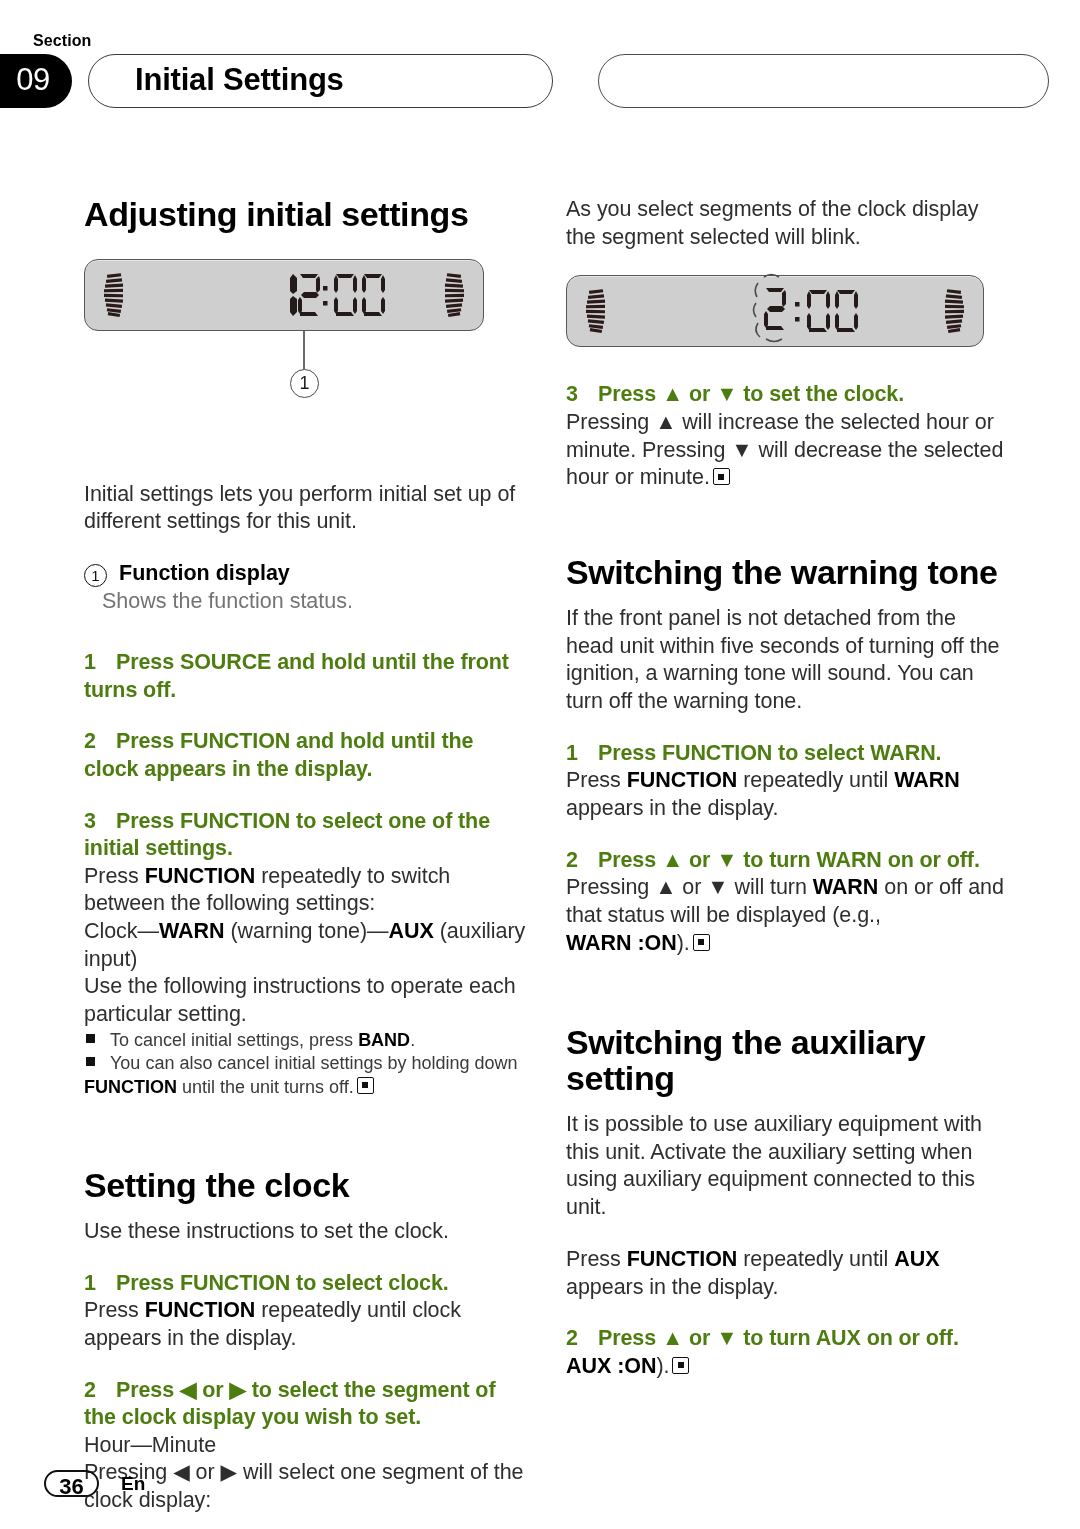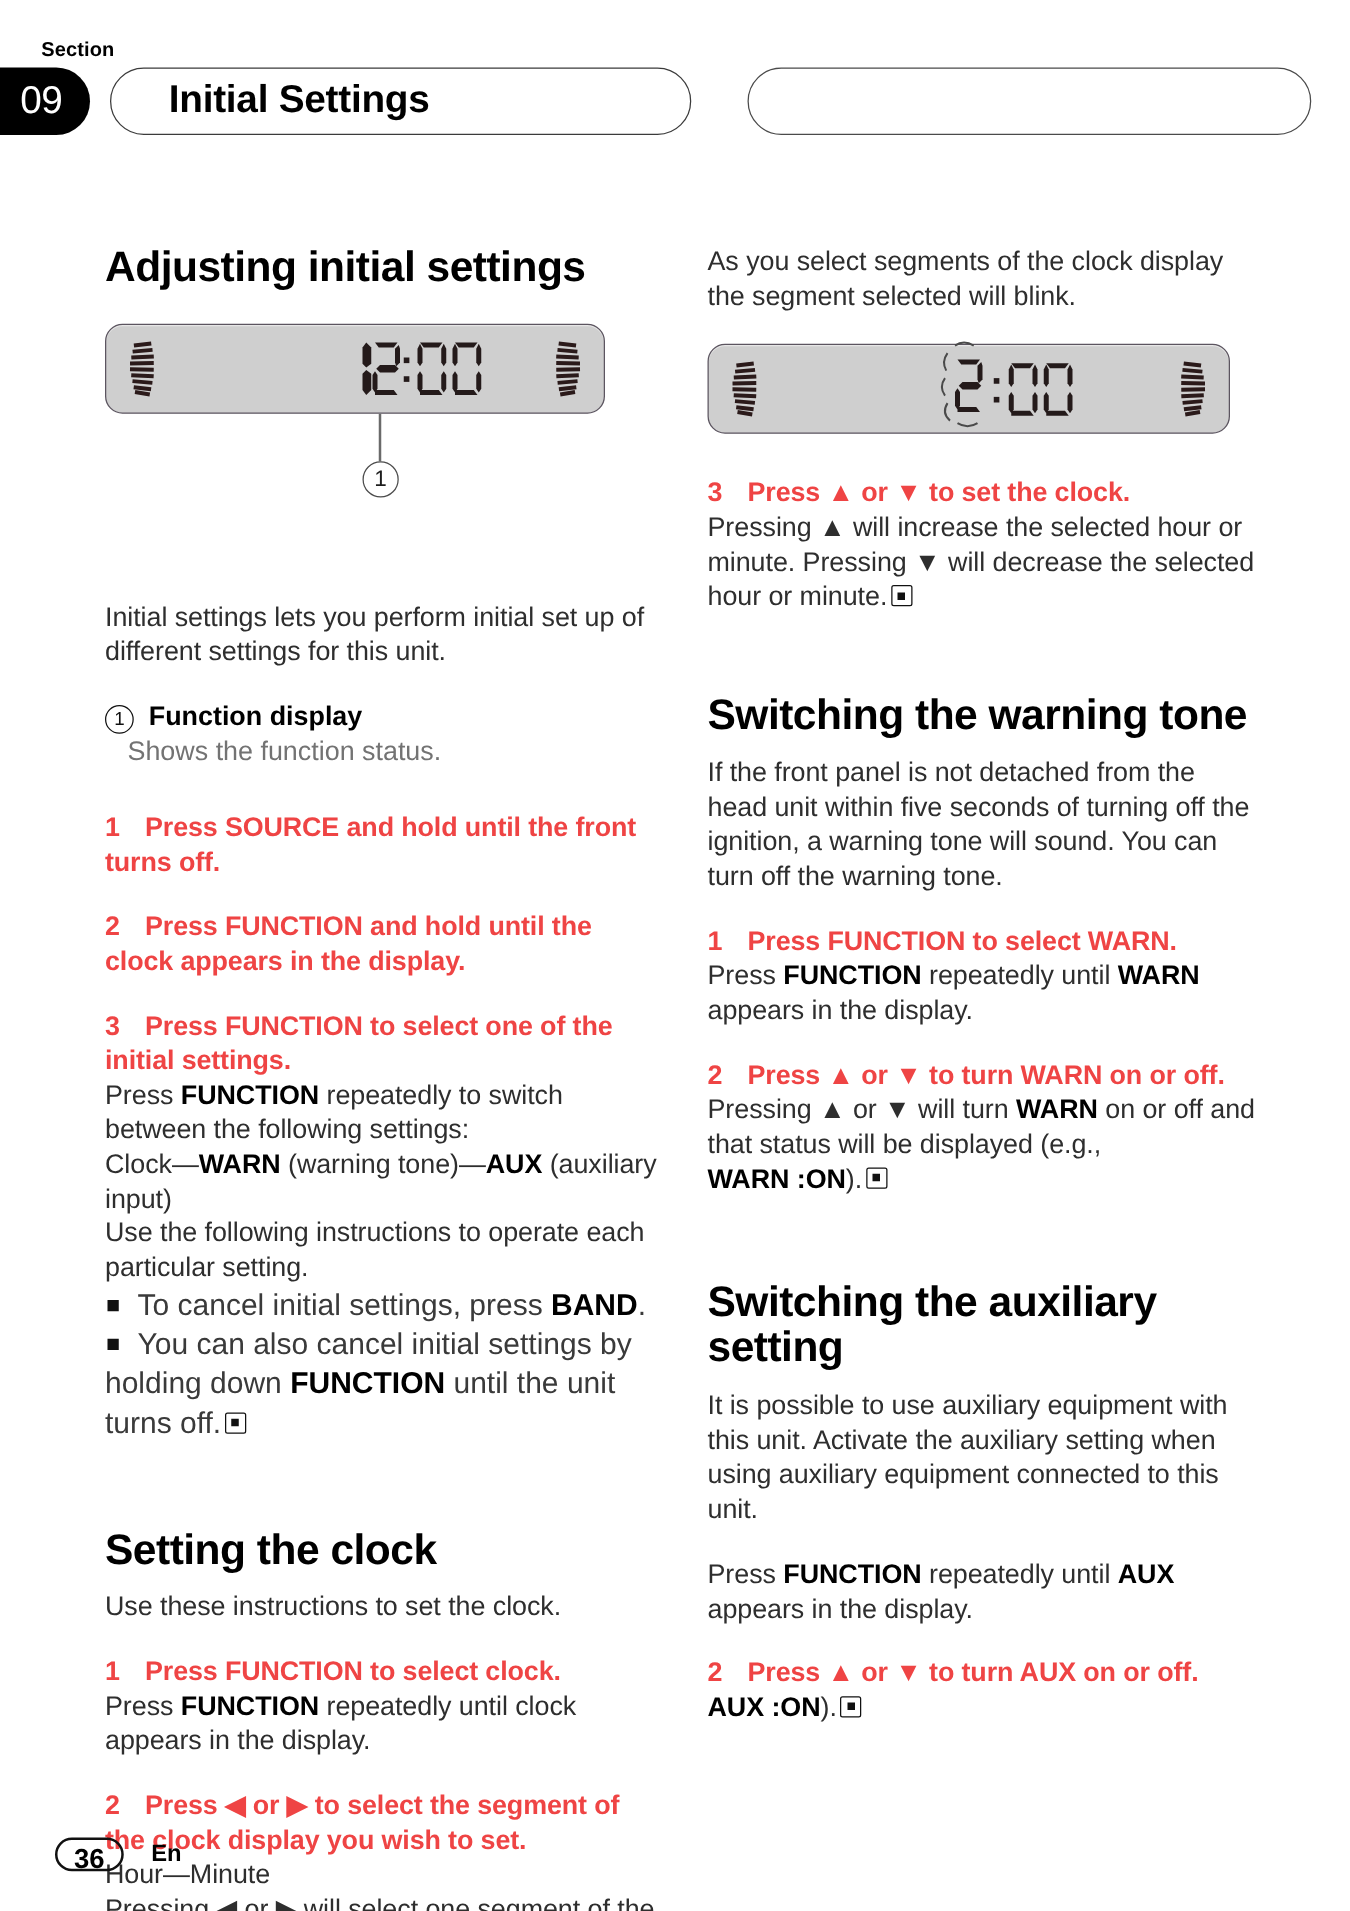--- a/index.html
+++ b/index.html
@@ -113,21 +113,21 @@
   p.body { margin-bottom: 0; }
   b, strong { color: #000; font-weight: bold; }
   .gap-m  { height: 24px; }
   .gap-l  { height: 34px; }
   .gap-xl { height: 46px; }
 
   
   .step {
     font-size: 21.5px;
     font-weight: bold;
-    color: #ef4444;
+    color: #4d7c0f;
     line-height: 1.28;
     letter-spacing: -0.1px;
     text-indent: 0;
   }
   .step .n {
     display: inline-block;
     width: 32px;
     font-weight: bold;
   }
 
@@ -159,21 +159,21 @@
   .callout-sub {
     font-size: 21.5px;
     color: #737373;
     line-height: 1.29;
     padding-left: 18px;
   }
 
   
   .note {
     position: relative;
-    font-size: 24px;
+    font-size: 18px;
     color: #3a3a3a;
     line-height: 1.30;
     padding-left: 0;
   }
   .note .sq {
     display: inline-block;
     width: 9px;
     height: 9px;
     background: #111;
     margin: 0 15px 3px 2px;

